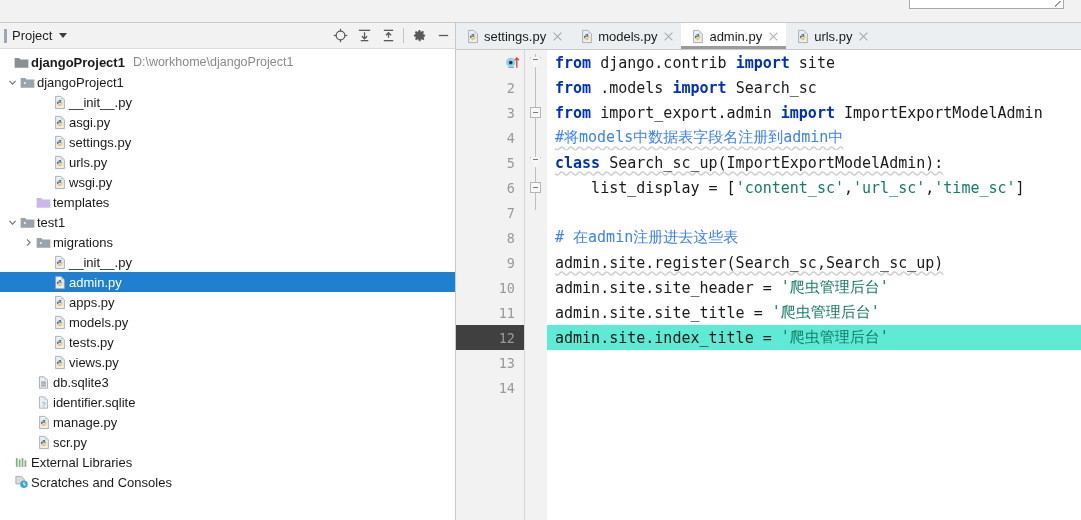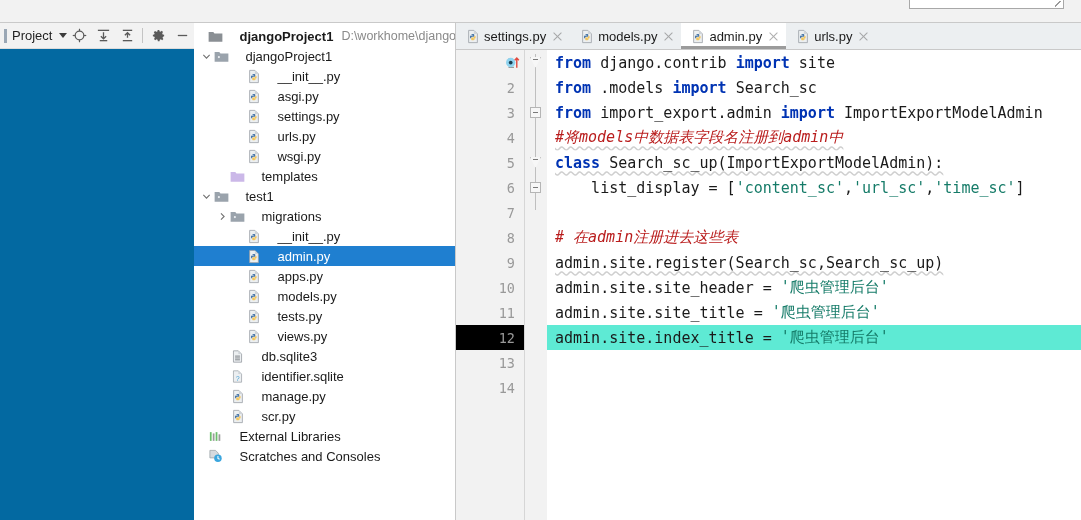--- a/index.html
+++ b/index.html
@@ -17,36 +17,36 @@
   .search-stub{
     position:absolute;right:17px;top:-10px;width:155px;height:19px;
     background:#ffffff;border:1px solid #a8a8a8;box-sizing:border-box;
   }
   .search-stub .grip{position:absolute;right:2px;bottom:1px;width:6px;height:6px;
     background:linear-gradient(135deg,transparent 40%,#9a9a9a 40%,#9a9a9a 55%,transparent 55%);}
 
   .body{display:flex;flex:1;min-height:0;}
 
   
-  .sidebar{width:455px;flex:0 0 455px;display:flex;flex-direction:row;background:#0369a1;border-right:1px solid #c9c9c9;}
+  .sidebar{width:455px;flex:0 0 455px;display:flex;flex-direction:column;background:#f0abfc;border-right:1px solid #c9c9c9;}
   .panel-header{height:26px;display:flex;align-items:center;background:#f2f2f2;border-bottom:1px solid #dcdcdc;padding-left:4px;box-sizing:border-box;}
   .panel-bar{width:3px;height:14px;background:#9aa7b5;margin-right:5px;}
   .panel-title{font-size:13px;color:#1f1f1f;}
   .caret{margin-left:7px;width:0;height:0;border-left:4px solid transparent;border-right:4px solid transparent;border-top:5px solid #3c3c3c;}
   .ph-spacer{flex:1;}
   .toolbtn{width:24px;height:24px;display:flex;align-items:center;justify-content:center;}
   .tool-sep{width:1px;height:15px;background:#c4c4c4;margin:0 3px;}
 
   .tree{flex:1;overflow:hidden;padding-top:3px;background:#ffffff;}
   .row{height:20px;display:flex;align-items:center;white-space:nowrap;font-size:13px;padding-right:4px;}
   .row.selected{background:#1f7fd0;color:#ffffff;}
   .arrow{width:13px;flex:0 0 13px;display:flex;align-items:center;justify-content:center;}
   .arrow svg{display:block;}
   .ico{width:17px;flex:0 0 17px;display:flex;align-items:center;justify-content:center;}
-  .label{margin-left:15px;}
+  .label{margin-left:1px;}
   .label.bold{font-weight:bold;}
   .path{margin-left:8px;color:#8a8a8a;font-size:12.5px;}
   .ind1{padding-left:6px;}
   .ind2{padding-left:22px;}
   .ind3{padding-left:38px;}
 
   
   .editor{flex:1;display:flex;flex-direction:column;min-width:0;background:#ffffff;}
   .tabs{height:26px;display:flex;align-items:stretch;background:#eceff1;border-bottom:1px solid #c9c9c9;flex:0 0 auto;overflow:hidden;}
   .tab{display:flex;align-items:center;padding:0 7px 0 9px;font-size:13px;color:#1a1a1a;position:relative;background:transparent;}
@@ -60,30 +60,30 @@
   .tclose:after{transform:rotate(-45deg);}
 
   .code-area{flex:1;display:flex;min-height:0;position:relative;background:#ffffff;overflow:hidden;}
   .gutter{width:68px;flex:0 0 68px;background:#f2f2f2;border-right:1px solid #d6d6d6;position:relative;}
   .fold{width:22px;flex:0 0 22px;background:#f2f2f2;position:relative;}
   .codecol{flex:1;position:relative;min-width:0;}
 
   .lines{position:absolute;left:0;top:0;right:0;}
   .ln{height:25px;display:flex;align-items:center;justify-content:flex-end;padding-right:9px;
       box-sizing:border-box;font-family:"DejaVu Sans Mono",monospace;font-size:13.5px;color:#999999;}
-  .ln.cur{background:#000000;}
+  .ln.cur{background:#404040;}
   .gmark{position:absolute;right:2px;top:0;height:25px;display:flex;align-items:center;}
 
   .codelines{position:absolute;left:0;top:0;right:0;}
   .cl{height:25px;display:flex;align-items:center;padding-left:8px;box-sizing:border-box;
       font-family:"DejaVu Sans Mono",monospace;font-size:15px;color:#1a1a1a;white-space:pre;}
   .cl.cur{background:#5eead4;}
   .kw{color:#0033b3;font-weight:bold;}
   .str{color:#157b68;}
-  .cmt{color:#b91c1c;font-style:italic;}
+  .cmt{color:#3b82f6;}
   .def{color:#1a1a1a;}
   .wavy{text-decoration:underline;text-decoration-style:wavy;text-decoration-color:#cfcfcf;text-underline-offset:3px;}
 
   .fold-line{position:absolute;left:10px;top:4px;width:1px;background:#bfbfbf;}
   .fold-box{position:absolute;left:5px;width:11px;height:11px;border:1px solid #b5b5b5;background:#f7f7f7;box-sizing:border-box;}
   .fold-box:after{content:"";position:absolute;left:2px;top:4px;width:5px;height:1px;background:#7a7a7a;}
   .fold-tip{position:absolute;left:5px;width:11px;height:11px;border:1px solid #b5b5b5;border-top:none;background:#f7f7f7;box-sizing:border-box;
      clip-path:polygon(0 0,100% 0,50% 100%);}
   .fold-tip:after{content:"";position:absolute;left:2px;top:2px;width:5px;height:1px;background:#7a7a7a;}
 </style>

